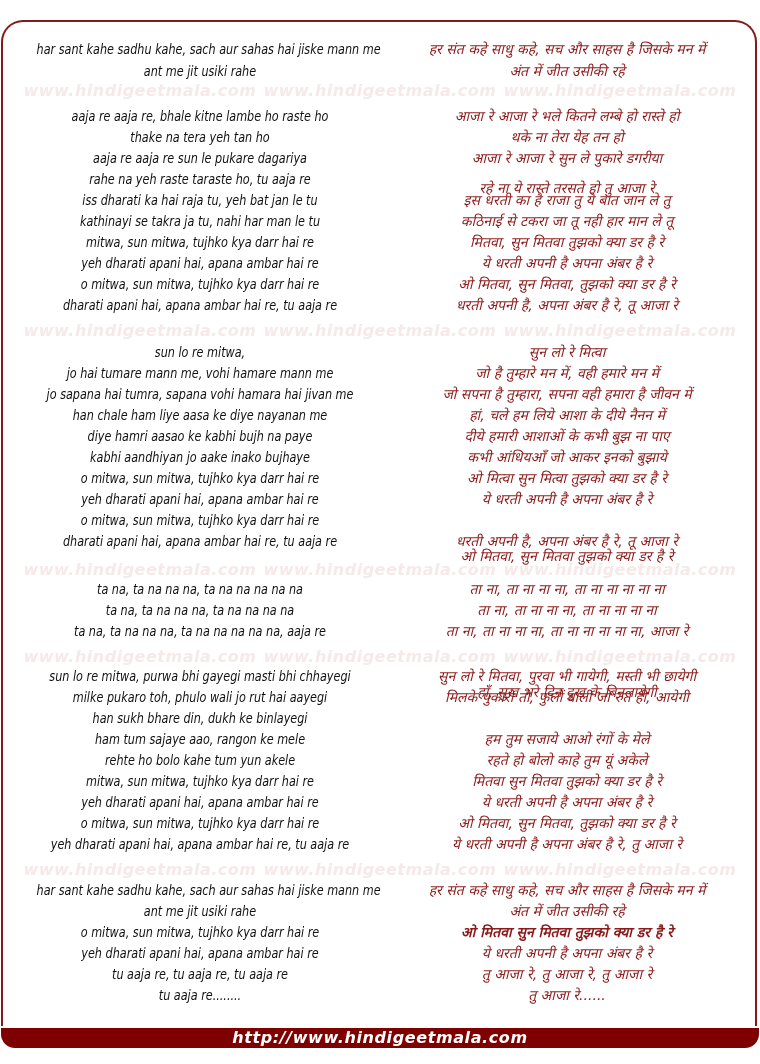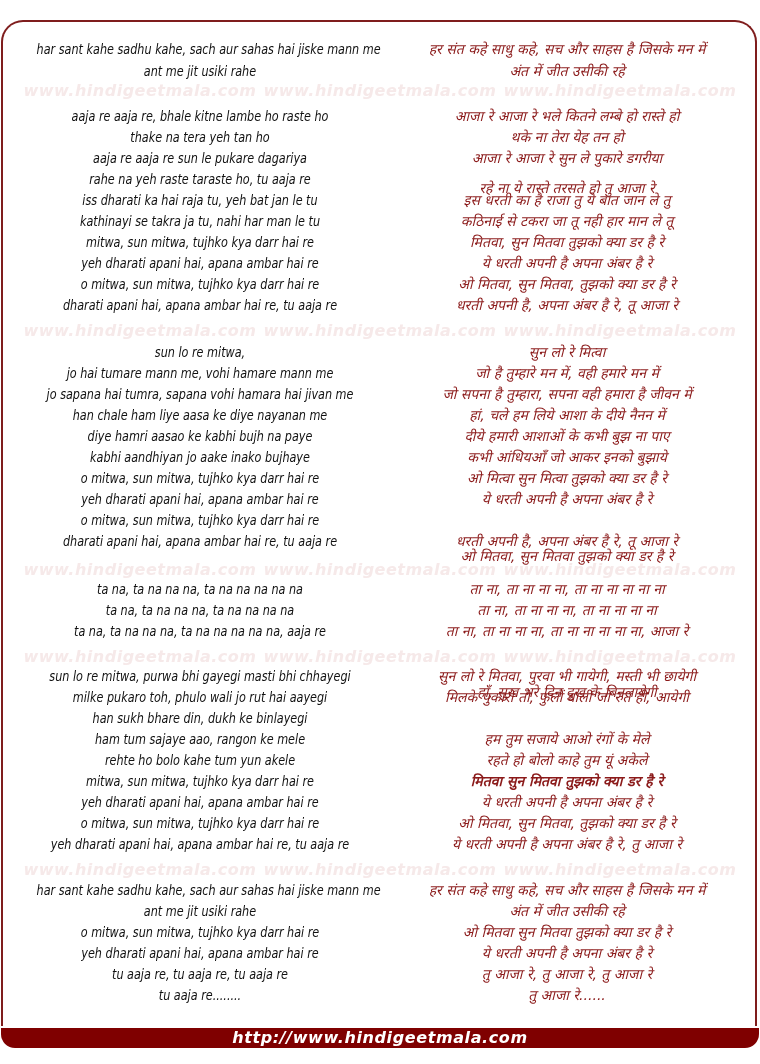--- a/index.html
+++ b/index.html
@@ -135,27 +135,27 @@
     <div class="line" style="top: 510px; margin-top: 36px;">ओ मितवा, सुन मितवा तुझको क्या डर है रे</div>
     <div class="line" style="top: 531px;">धरती अपनी है, अपना अंबर है रे, तू आजा रे</div>
     <div class="line" style="top: 579px;">ता ना, ता ना ना ना, ता ना ना ना ना ना</div>
     <div class="line" style="top: 600px;">ता ना, ता ना ना ना, ता ना ना ना ना</div>
     <div class="line" style="top: 621px;">ता ना, ता ना ना ना, ता ना ना ना ना ना, आजा रे</div>
     <div class="line" style="top: 666px;">सुन लो रे मितवा, पुरवा भी गायेगी, मस्ती भी छायेगी</div>
     <div class="line" style="top: 687px;">मिलके पुकारो तो, फुलों वाली जो रुत ही, आयेगी</div>
     <div class="line" style="top: 682px;">हाँ, सुख भरे दिन दुख के बिनलायेगी</div>
     <div class="line" style="top: 729px;">हम तुम सजाये आओ रंगों के मेले</div>
     <div class="line" style="top: 750px;">रहते हो बोलो काहे तुम यूं अकेले</div>
-    <div class="line" style="top: 771px; font-weight: bold;">मितवा सुन मितवा तुझको क्या डर है रे</div>
+    <div class="line" style="top: 771px;">मितवा सुन मितवा तुझको क्या डर है रे</div>
     <div class="line" style="top: 792px;">ये धरती अपनी है अपना अंबर है रे</div>
     <div class="line" style="top: 813px;">ओ मितवा, सुन मितवा, तुझको क्या डर है रे</div>
     <div class="line" style="top: 834px;">ये धरती अपनी है अपना अंबर है रे, तु आजा रे</div>
     <div class="line" style="top: 880px;">हर संत कहे साधु कहे, सच और साहस है जिसके मन में</div>
     <div class="line" style="top: 901px;">अंत में जीत उसीकी रहे</div>
-    <div class="line" style="top: 922px;">ओ मितवा सुन मितवा तुझको क्या डर है रे</div>
+    <div class="line" style="top: 922px; font-weight: bold;">ओ मितवा सुन मितवा तुझको क्या डर है रे</div>
     <div class="line" style="top: 943px;">ये धरती अपनी है अपना अंबर है रे</div>
     <div class="line" style="top: 964px;">तु आजा रे, तु आजा रे, तु आजा रे</div>
     <div class="line" style="top: 985px;">तु आजा रे......</div>
   </div>
 
 <div class="footer">
   <span class="footer-url">http://www.hindigeetmala.com</span>
 </div>
 
 </body></html>

